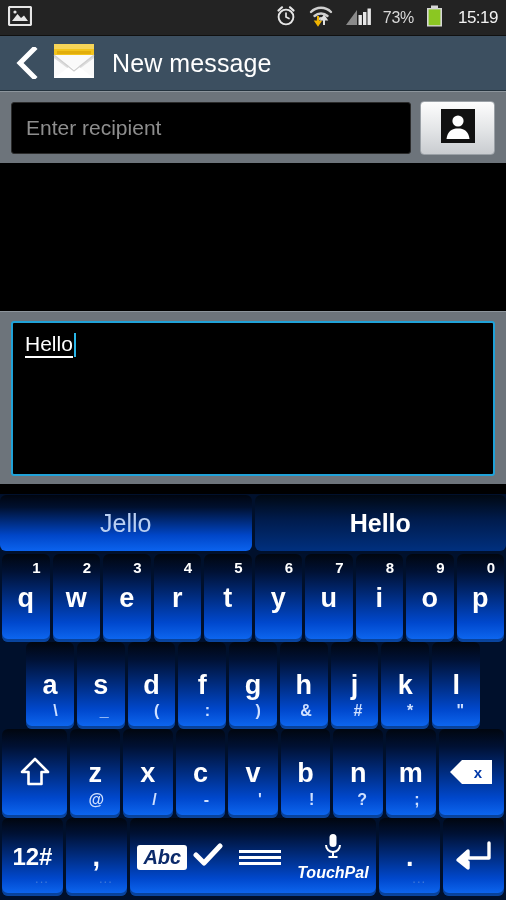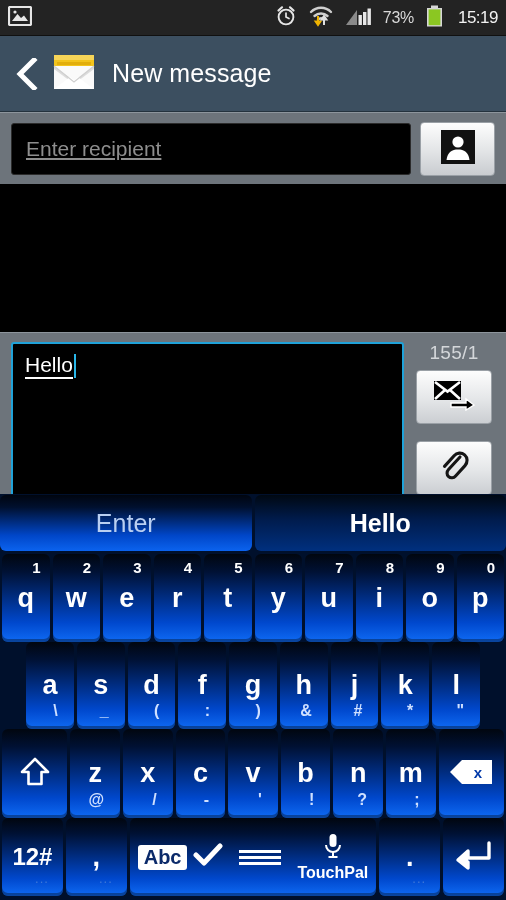--- a/index.html
+++ b/index.html
@@ -20,21 +20,21 @@
     border-bottom: 1px solid #101010;
   }
   .sb-left { display: flex; align-items: center; gap: 6px; }
   .sb-right { margin-left: auto; display: flex; align-items: center; gap: 12px; }
   .sb-icon { display: block; }
   .sb-batt-pct { color: #d8d8d8; font-size: 16px; letter-spacing: -0.3px; }
   .sb-clock { color: #f2f2f2; font-size: 17px; font-weight: 400; letter-spacing: -0.5px; margin-left: 3px; }
 
   
   .titlebar {
-    height: 76px; width: 100%;
+    height: 55px; width: 100%;
     background: #3c4f60;
     display: flex; align-items: center;
     padding: 0 12px;
     border-bottom: 1px solid #24323d;
   }
   .back-chevron { width: 30px; height: 36px; display:flex; align-items:center; justify-content:center; }
   .env-icon { margin-left: 10px; }
   .title-text {
     color: #ffffff; font-size: 25px; margin-left: 16px; letter-spacing: 0.1px;
   }
@@ -45,21 +45,21 @@
     background: #6d747b;
     display: flex; align-items: center;
     padding: 0 11px; gap: 9px;
     border-top: 1px solid #8d959c;
   }
   .recipient-field {
     flex: 1; height: 52px;
     background: #000; border: 1px solid #2b2b2b; border-radius: 3px;
     display: flex; align-items: center; padding: 0 14px;
   }
-  .recipient-placeholder { color: #8e8e8e; font-size: 21px; text-decoration: underline; }
+  .recipient-placeholder { color: #8e8e8e; font-size: 21px; }
   .contacts-btn {
     width: 75px; height: 54px; border-radius: 4px;
     background: linear-gradient(to bottom, #fdfdfd 0%, #e2e4e6 55%, #c9ccd0 100%);
     border: 1px solid #9aa0a6;
     display: flex; align-items: center; justify-content: center;
   }
 
   
   .msg-list { width: 100%; height: 148px; background: #000; }
 
@@ -128,21 +128,21 @@
   .key .alt {
     position: absolute; bottom: 9px; right: 16px;
     font-size: 16px; font-weight: bold; color: #cfe0ff;
   }
   .key .dots {
     position: absolute; bottom: 10px; right: 14px;
     font-size: 13px; color: #3f78d8; letter-spacing: 1px;
   }
   .key.wide-shift { flex: 1.32; }
   .key.wide-back { flex: 1.32; }
-  .key.space { flex: 4.05; }
+  .key.space { flex: 4.05; font-style: italic; }
   .key.k12 { flex: 1.0; text-align: right; }
 
   .space-inner { display: flex; align-items: center; justify-content: center; width: 100%; gap: 16px; position: relative; }
   .abc-badge {
     background: #ffffff; color: #0b2a6a; border-radius: 3px;
     font-size: 20px; font-weight: bold; padding: 1px 6px; line-height: 1.15;
   }
   .space-lines { display: flex; flex-direction: column; gap: 3px; }
   .space-lines i { display: block; width: 42px; height: 3px; background: #ffffff; }
   .touchpal-wrap { display: flex; flex-direction: column; align-items: center; gap: 1px; }
@@ -239,46 +239,26 @@
 
   <div class="msg-list"></div>
 
   <div class="compose">
     <div class="compose-field">
       <span class="compose-text-wrap">
         <span class="compose-text">Hello</span>
         <span class="caret"></span>
       </span>
     </div>
-    <div class="compose-side">
-      <span class="char-count">155/1</span>
-      <div class="side-btn">
-        <span>
-          <svg width="42" height="32" viewBox="0 0 42 32">
-            <rect x="1" y="2" width="27" height="19" fill="#000000"></rect>
-            <path d="M2 3 L14.5 12.5 L27 3" fill="none" stroke="#ffffff" stroke-width="2.6"></path>
-            <path d="M2 20 L12 11 M27 20 L17 11" stroke="#ffffff" stroke-width="2.6"></path>
-            <path d="M18 24 L33 24 L33 20 L41 26 L33 31 L33 28 L18 28 Z" fill="#000000" stroke="#ffffff" stroke-width="1.4"></path>
-          </svg>
-        </span>
-      </div>
-      <div class="side-btn">
-        <span>
-          <svg width="30" height="36" viewBox="0 0 30 36">
-            <path d="M21 9 L9.5 21.5 C7.5 23.7 7.6 26.8 9.6 28.6 C11.6 30.4 14.7 30.2 16.6 28 L26 17.6 C28.9 14.4 28.7 9.6 25.6 6.9 C22.5 4.2 17.8 4.6 15.1 7.7 L5.5 18.4" fill="none" stroke="#151515" stroke-width="3.1" stroke-linecap="round" stroke-linejoin="round"></path>
-          </svg>
-        </span>
-      </div>
-    </div>
   </div>
 
   <div class="keyboard">
 
     <div class="sugg-bar">
-      <div class="sugg">Enter</div>
+      <div class="sugg">Jello</div>
       <div class="sugg active">Hello</div>
     </div>
 
     <div class="krow r1">
       <div class="key">
           <span class="num">1</span>
           <span class="glyph">q</span>
         </div>
       <div class="key">
           <span class="num">2</span>

